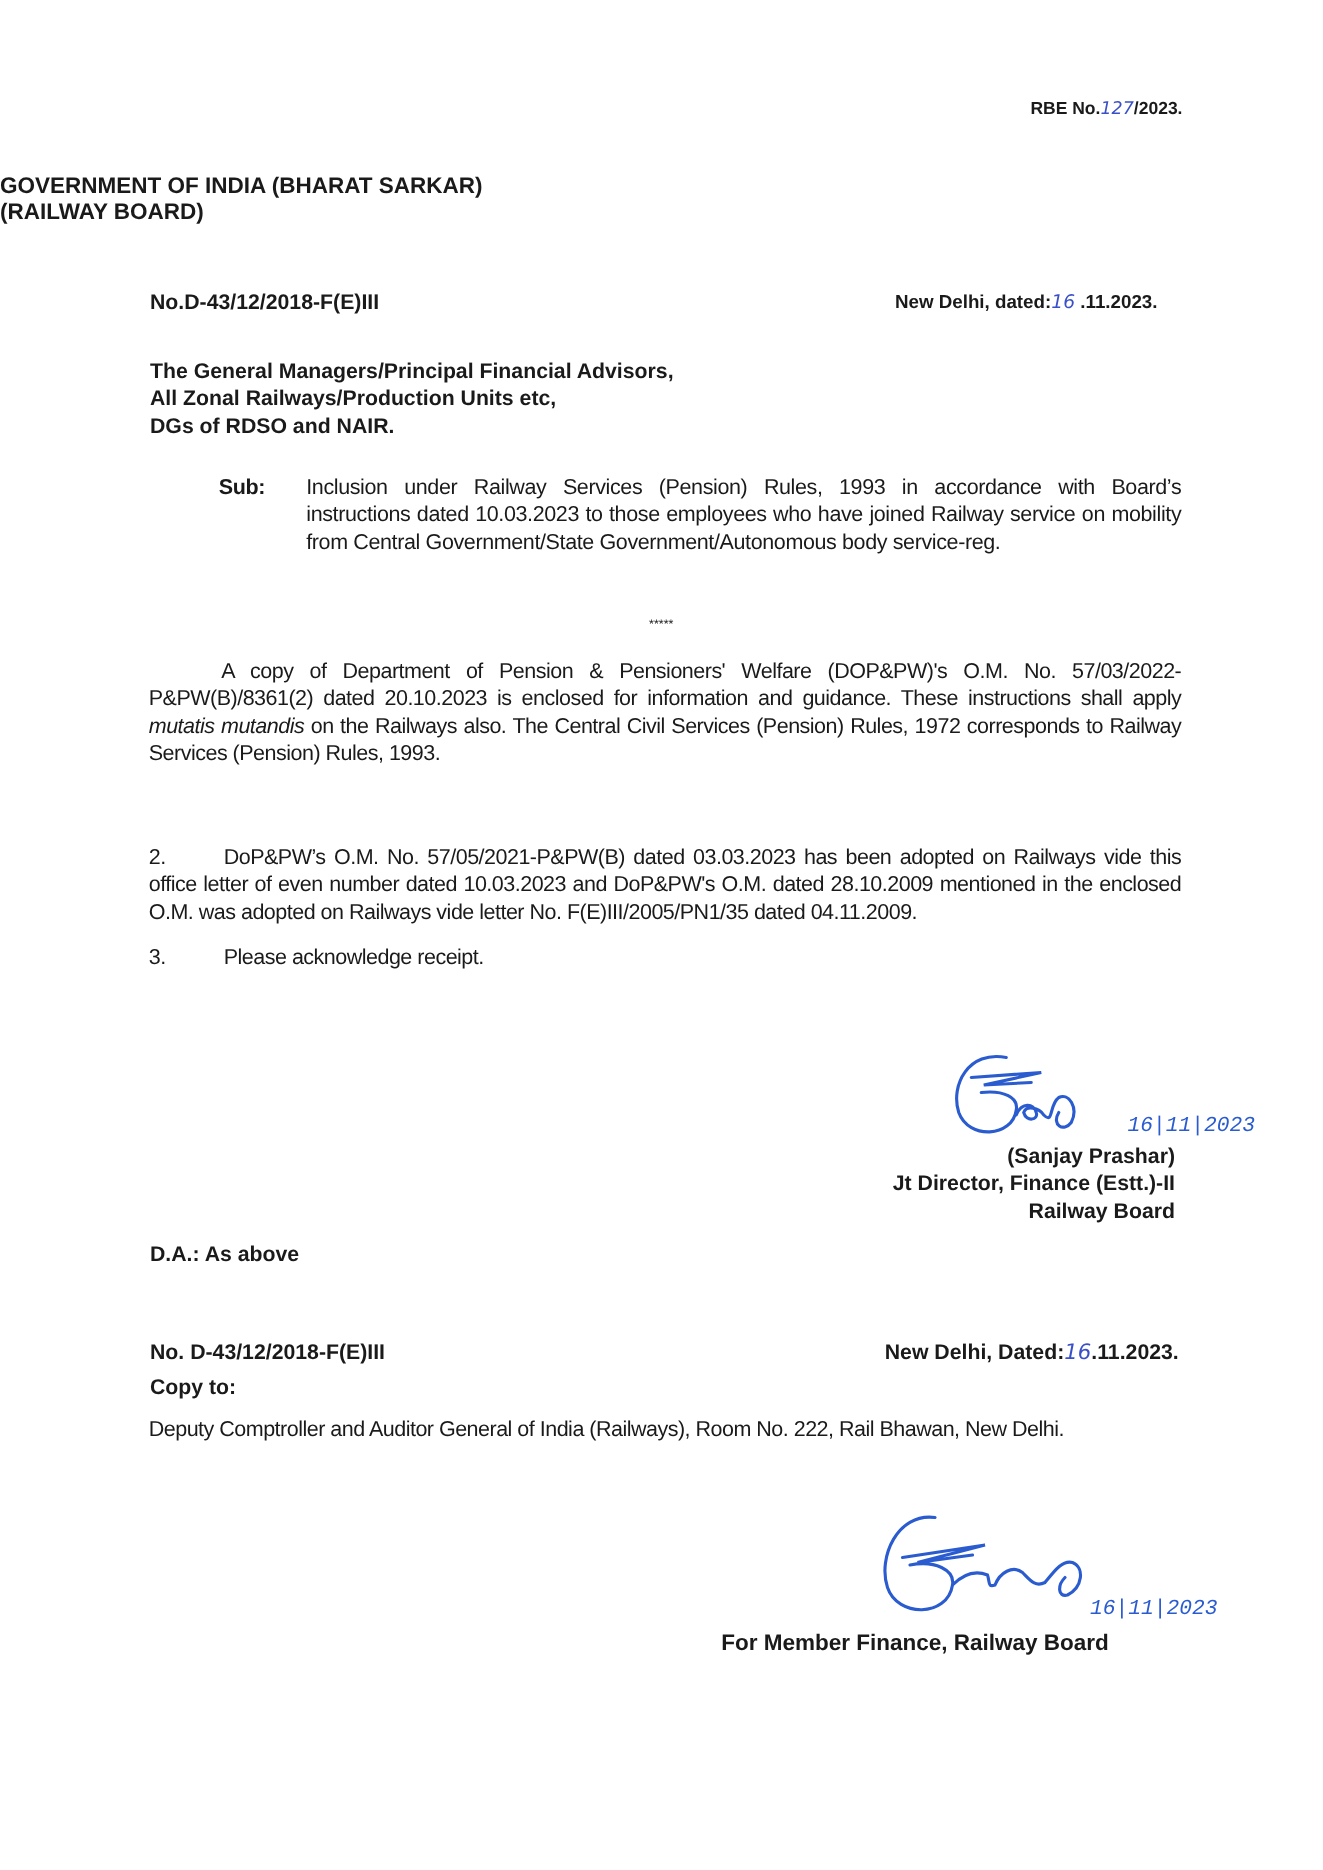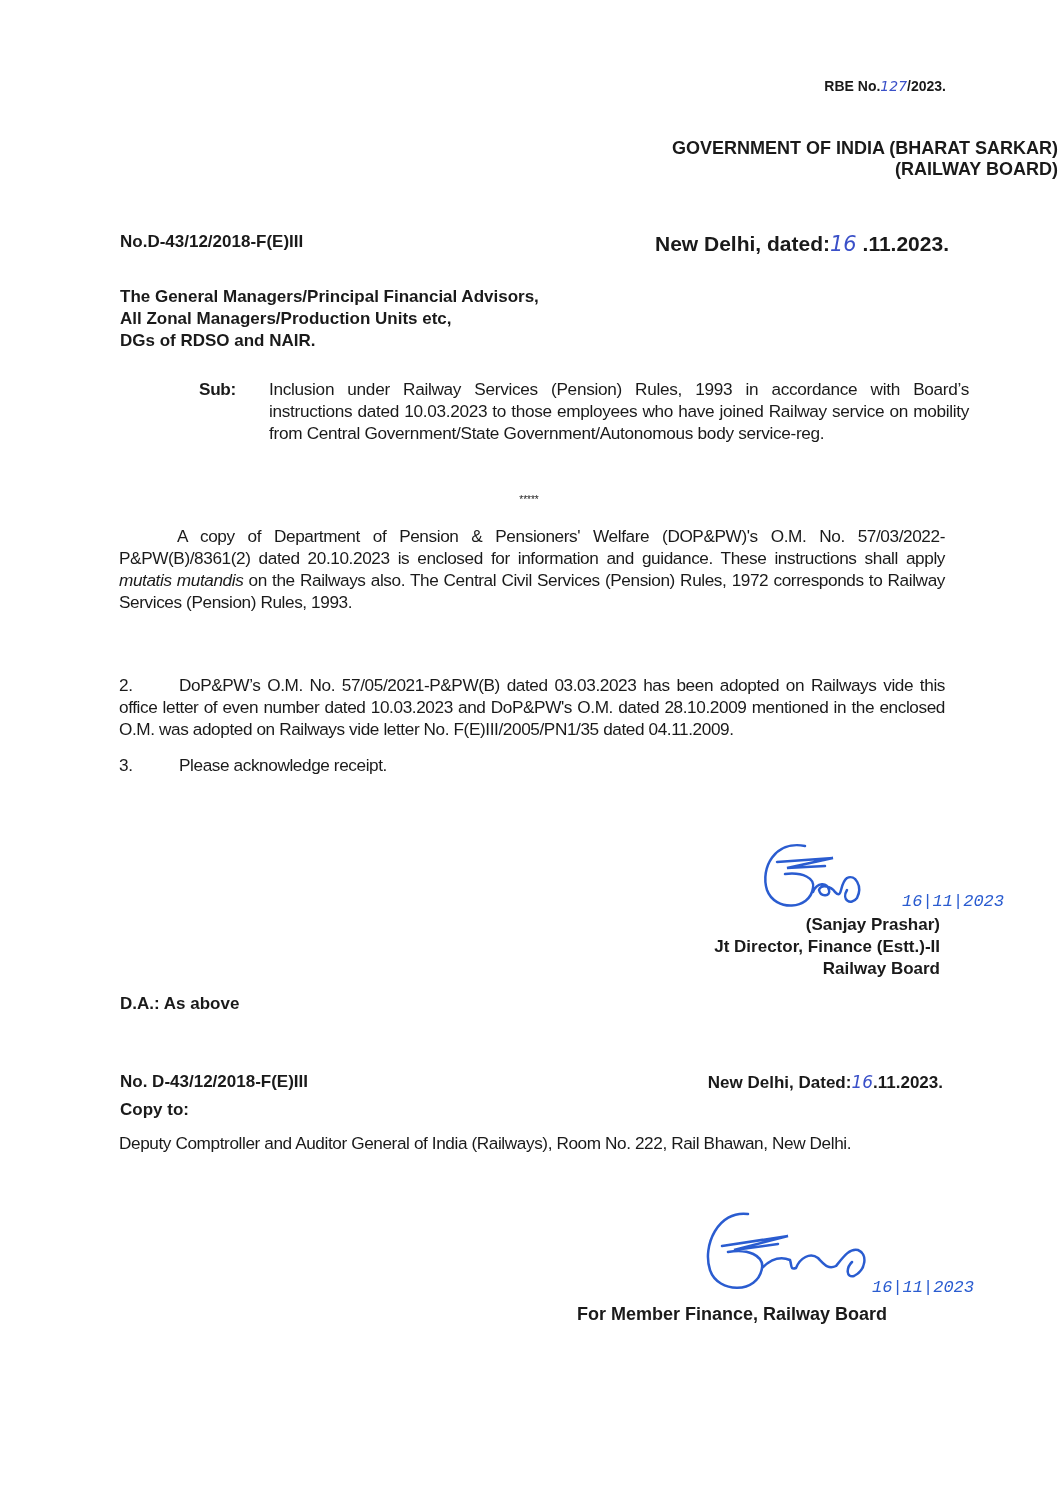--- a/index.html
+++ b/index.html
@@ -2,25 +2,25 @@
 <html><head>
 <meta charset="utf-8">
 <style>
   html, body { margin: 0; padding: 0; background: #ffffff; }
   body { width: 1058px; height: 1496px; position: relative; overflow: hidden; color: #1a1a1a; }
   .abs { position: absolute; }
   .bold { font-family: "Liberation Sans", sans-serif; font-weight: bold; }
   .hw { color: #3a50c8; font-family: "DejaVu Sans", sans-serif; font-style: italic; font-weight: normal; }
   .sig-date { color: #2a5cd0; font-family: Liberation Mono, monospace; font-style: italic; position: absolute; }
   .rbe { top: 78px; right: 112px; font-size: 14px; }
-  .header { left: 0; width: 1058px; top: 138px; text-align: right; font-size: 18px; line-height: 21px; }
+  .header { left: 0; width: 1058px; top: 138px; text-align: left; font-size: 18px; line-height: 21px; }
   .ref-left { left: 120px; top: 232px; font-size: 17px; }
-  .ref-right { right: 109px; top: 232px; font-size: 21px; }
+  .ref-right { right: 132px; top: 232px; font-size: 15px; }
   .addressee { left: 120px; top: 286px; font-size: 17px; line-height: 22px; }
-  .subject { left: 175px; top: 378px; width: 770px; font-size: 17.2px; line-height: 22px; text-align: justify; font-family: "Liberation Sans", sans-serif; font-stretch: condensed; letter-spacing: -0.3px; margin-left: 24px; }
+  .subject { left: 175px; top: 378px; width: 770px; font-size: 17.2px; line-height: 22px; text-align: justify; font-family: "Liberation Sans", sans-serif; font-stretch: condensed; letter-spacing: -0.3px; }
   .subject .sublabel { font-weight: bold; }
   .subject .subtext { display: block; margin-left: 70px; margin-top: -22px; }
   .stars { left: 0; width: 1058px; top: 494px; text-align: center; font-size: 10px; font-family: "Liberation Sans", sans-serif; }
   .para { left: 119px; width: 826px; font-size: 17.2px; line-height: 22px; text-align: justify; font-family: "Liberation Sans", sans-serif; letter-spacing: -0.4px; }
   .p1 { top: 525px; text-indent: 58px; }
   .p2 { top: 674px; }
   .p3 { top: 754px; }
   .num { display: inline-block; width: 60px; }
   .sig1-block { right: 118px; top: 914px; text-align: right; font-size: 17px; line-height: 22px; }
   .sig-svg { position: absolute; }
@@ -45,21 +45,21 @@
     <div>(RAILWAY BOARD)</div>
   </div>
 
   <div class="abs ref-left bold">No.D-43/12/2018-F(E)III</div>
   <div class="abs ref-right bold">
     <span>New Delhi, dated:</span><span class="hw">16</span><span> .11.2023.</span>
   </div>
 
   <div class="abs addressee bold">
     <div>The General Managers/Principal Financial Advisors,</div>
-    <div>All Zonal Managers/Production Units etc,</div>
+    <div>All Zonal Railways/Production Units etc,</div>
     <div>DGs of RDSO and NAIR.</div>
   </div>
 
   <div class="abs subject">
     <span class="sublabel">Sub:</span>
     <span class="subtext">Inclusion under Railway Services (Pension) Rules, 1993 in accordance with Board’s instructions dated 10.03.2023 to those employees who have joined Railway service on mobility from Central Government/State Government/Autonomous body service-reg.</span>
   </div>
 
   <div class="abs stars">*****</div>
 

